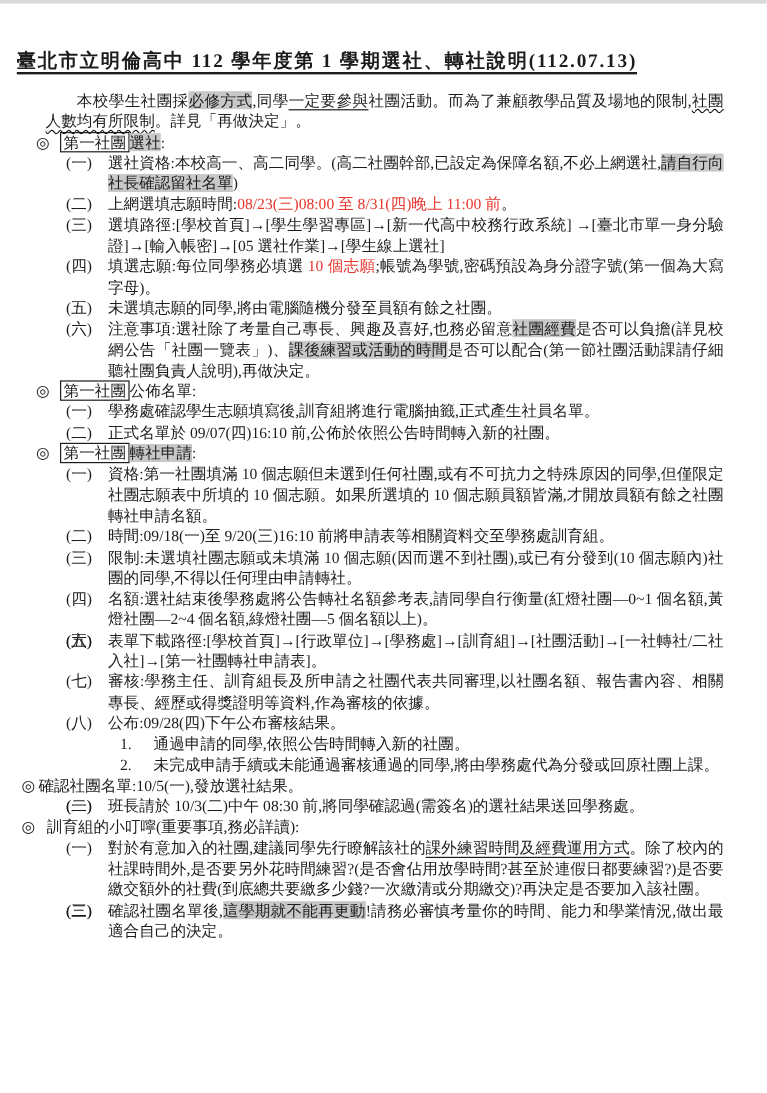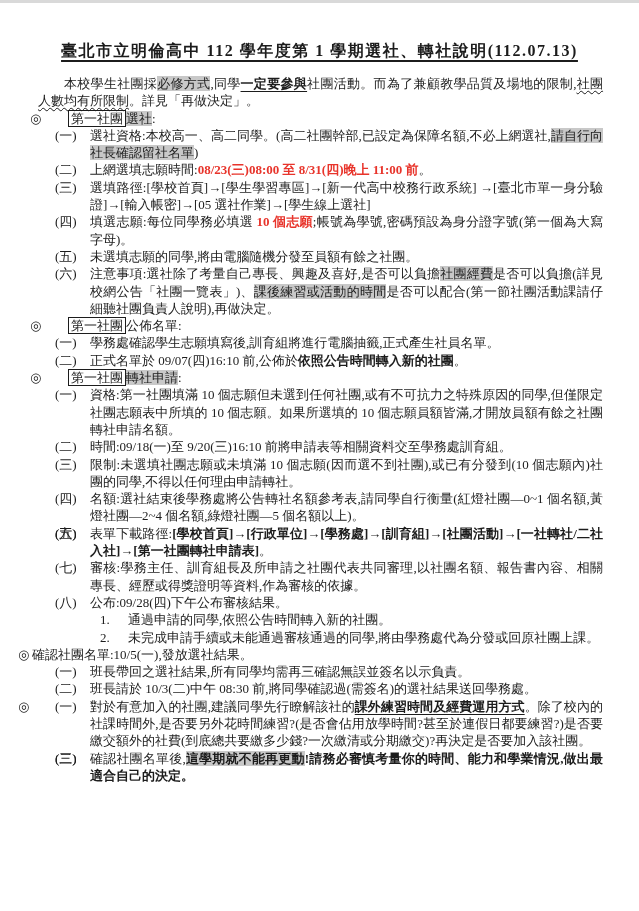--- a/index.html
+++ b/index.html
@@ -6,80 +6,80 @@
     --bg:#ffffff; --ink:#1c1c1c; --hl:#c8c8c8; --red:#e8342b;
   }
   html,body{margin:0;padding:0;}
   body{
     width:639px;height:911px;background:var(--bg);color:var(--ink);
     font-family:"Liberation Serif","DejaVu Serif",serif;
     overflow:hidden;position:relative;
   }
   .scan-edge{position:absolute;top:0;left:0;width:639px;height:3px;background:#d9d9d9;}
   .doc-title{
-    text-align:center;font-weight:bold;font-size:16px;letter-spacing:1.5px;
+    font-weight:bold;font-size:16px;letter-spacing:1.5px;
     text-decoration:underline;text-underline-offset:4px;text-decoration-thickness:1.5px;
     margin:41px 14px 13px 14px;white-space:nowrap;
   }
   .doc-body{
     margin:0 36px 0 18px;font-size:13px;line-height:17.3px;text-align:justify;
   }
   .block{margin:0;position:relative;}
   .marker{position:absolute;top:0;}
   .para{padding-left:20px;text-indent:26px;}
   .section{padding-left:32px;}
   .section > .marker{left:12px;}
   .sectionD{padding-left:14px;}
   .sectionD > .marker{left:0;}
   .sectionE{padding-left:21px;}
   .sectionE > .marker{left:0;}
   .item{padding-left:72px;}
   .item > .marker{left:37px;}
   .subitem{padding-left:110px;}
   .subitem > .marker{left:82px;}
-  .b{font-weight:bold;}
+  .b{font-weight:normal;}
   .u{text-decoration:underline;text-underline-offset:3px;}
   .red{color:var(--red);}
   .hl{background-color:var(--hl);}
-  .box{border:1.5px solid var(--ink);padding:0 2px;margin-left:18px;}
+  .box{border:1.5px solid var(--ink);padding:0 2px;}
   .wavy{
     text-decoration:underline;text-decoration-style:wavy;
     text-decoration-thickness:1px;text-underline-offset:2px;
   }
 </style>
 </head>
 <body>
 
 <div class="scan-edge"></div>
 
 <h1 class="doc-title">臺北市立明倫高中 112 學年度第 1 學期選社、轉社說明(112.07.13)</h1>
 
 <div class="doc-body">
     <p class="block para"><span>本校學生社團採</span><span class="hl">必修方式</span><span>,同學</span><span class="b u">一定要參與</span><span>社團活動。而為了兼顧教學品質及場地的限制,</span><span class="wavy">社團人數均有所限制</span><span>。詳見「再做決定」。</span></p>
     <p class="block section"><span class="marker">◎</span><span class="box">第一社團</span><span class="hl">選社</span><span>:</span></p>
     <p class="block item"><span class="marker">(一)</span><span>選社資格:本校高一、高二同學。(高二社團幹部,已設定為保障名額,不必上網選社,</span><span class="hl">請自行向社長確認留社名單</span><span>)</span></p>
     <p class="block item"><span class="marker">(二)</span><span>上網選填志願時間:</span><span class="red b">08/23(三)08:00 至 8/31(四)晚上 11:00 前</span><span>。</span></p>
     <p class="block item"><span class="marker">(三)</span><span>選填路徑:[學校首頁]→[學生學習專區]→[新一代高中校務行政系統] →[臺北市單一身分驗證]→[輸入帳密]→[05 選社作業]→[學生線上選社]</span></p>
     <p class="block item"><span class="marker">(四)</span><span>填選志願:每位同學務必填選 </span><span class="red b">10 個志願</span><span>;帳號為學號,密碼預設為身分證字號(第一個為大寫字母)。</span></p>
     <p class="block item"><span class="marker">(五)</span><span>未選填志願的同學,將由電腦隨機分發至員額有餘之社團。</span></p>
-    <p class="block item"><span class="marker">(六)</span><span>注意事項:選社除了考量自己專長、興趣及喜好,是否可以負擔</span><span class="hl">社團經費</span><span>是否可以負擔(詳見校網公告「社團一覽表」)、</span><span class="hl">課後練習或活動的時間</span><span>是否可以配合(第一節社團活動課請仔細聽社團負責人說明),再做決定。</span></p>
+    <p class="block item"><span class="marker">(六)</span><span>注意事項:選社除了考量自己專長、興趣及喜好,也務必留意</span><span class="hl">社團經費</span><span>是否可以負擔(詳見校網公告「社團一覽表」)、</span><span class="hl">課後練習或活動的時間</span><span>是否可以配合(第一節社團活動課請仔細聽社團負責人說明),再做決定。</span></p>
     <p class="block section"><span class="marker">◎</span><span class="box">第一社團</span><span>公佈名單:</span></p>
     <p class="block item"><span class="marker">(一)</span><span>學務處確認學生志願填寫後,訓育組將進行電腦抽籤,正式產生社員名單。</span></p>
     <p class="block item"><span class="marker">(二)</span><span>正式名單於 09/07(四)16:10 前,公佈於</span><span class="b">依照公告時間轉入新的社團</span><span>。</span></p>
     <p class="block section"><span class="marker">◎</span><span class="box">第一社團</span><span class="hl">轉社申請</span><span>:</span></p>
     <p class="block item"><span class="marker">(一)</span><span>資格:第一社團填滿 10 個志願但未選到任何社團,或有不可抗力之特殊原因的同學,但僅限定社團志願表中所填的 10 個志願。如果所選填的 10 個志願員額皆滿,才開放員額有餘之社團轉社申請名額。</span></p>
     <p class="block item"><span class="marker">(二)</span><span>時間:09/18(一)至 9/20(三)16:10 前將申請表等相關資料交至學務處訓育組。</span></p>
     <p class="block item"><span class="marker">(三)</span><span>限制:未選填社團志願或未填滿 10 個志願(因而選不到社團),或已有分發到(10 個志願內)社團的同學,不得以任何理由申請轉社。</span></p>
     <p class="block item"><span class="marker">(四)</span><span>名額:選社結束後學務處將公告轉社名額參考表,請同學自行衡量(紅燈社團—0~1 個名額,黃燈社團—2~4 個名額,綠燈社團—5 個名額以上)。</span></p>
     <p class="block item"><span class="marker">(五)</span></p>
     <p class="block item"><span class="marker">(六)</span><span>表單下載路徑:</span><span class="b">[學校首頁]→[行政單位]→[學務處]→[訓育組]→[社團活動]→[一社轉社/二社入社]→[第一社團轉社申請表]</span><span>。</span></p>
     <p class="block item"><span class="marker">(七)</span><span>審核:學務主任、訓育組長及所申請之社團代表共同審理,以社團名額、報告書內容、相關專長、經歷或得獎證明等資料,作為審核的依據。</span></p>
     <p class="block item"><span class="marker">(八)</span><span>公布:09/28(四)下午公布審核結果。</span></p>
     <p class="block subitem"><span class="marker">1.</span><span>通過申請的同學,依照公告時間轉入新的社團。</span></p>
     <p class="block subitem"><span class="marker">2.</span><span>未完成申請手續或未能通過審核通過的同學,將由學務處代為分發或回原社團上課。</span></p>
     <p class="block sectionD"><span class="marker">◎</span><span>確認社團名單:10/5(一),發放選社結果。</span></p>
-    <p class="block item"><span class="marker">(一)</span><span>班長帶回之選社結果,所有同學均需再三確認無誤並簽名以示負責。</span></p>
+    <p class="block item"><span class="marker">(一)</span></p>
     <p class="block item"><span class="marker">(二)</span><span>班長請於 10/3(二)中午 08:30 前,將同學確認過(需簽名)的選社結果送回學務處。</span></p>
-    <p class="block sectionE"><span class="marker">◎</span></p>
+    <p class="block sectionE"><span class="marker">◎</span><span>訓育組的小叮嚀(重要事項,務必詳讀):</span></p>
     <p class="block item"><span class="marker">(一)</span><span>對於有意加入的社團,建議同學先行瞭解該社的</span><span class="b u">課外練習時間及經費運用方式</span><span>。除了校內的社課時間外,是否要另外花時間練習?(是否會佔用放學時間?甚至於連假日都要練習?)是否要繳交額外的社費(到底總共要繳多少錢?一次繳清或分期繳交)?再決定是否要加入該社團。</span></p>
     <p class="block item"><span class="marker">(二)</span></p>
     <p class="block item"><span class="marker">(三)</span><span>確認社團名單後,</span><span class="hl b">這學期就不能再更動</span><span class="b">!請務必審慎考量你的時間、能力和學業情況,做出最適合自己的決定。</span></p>
   </div>
 
 </body></html>

